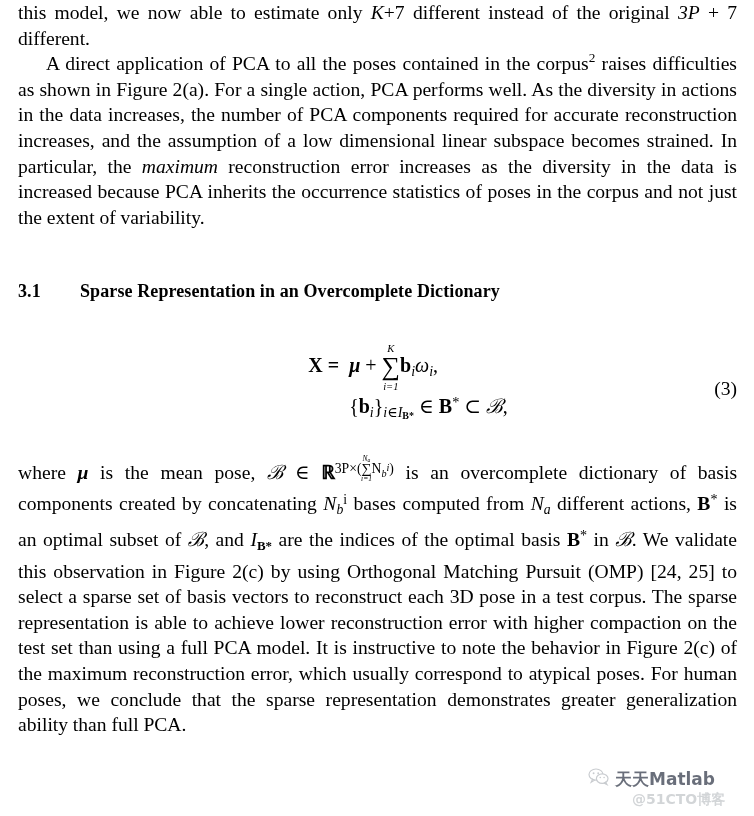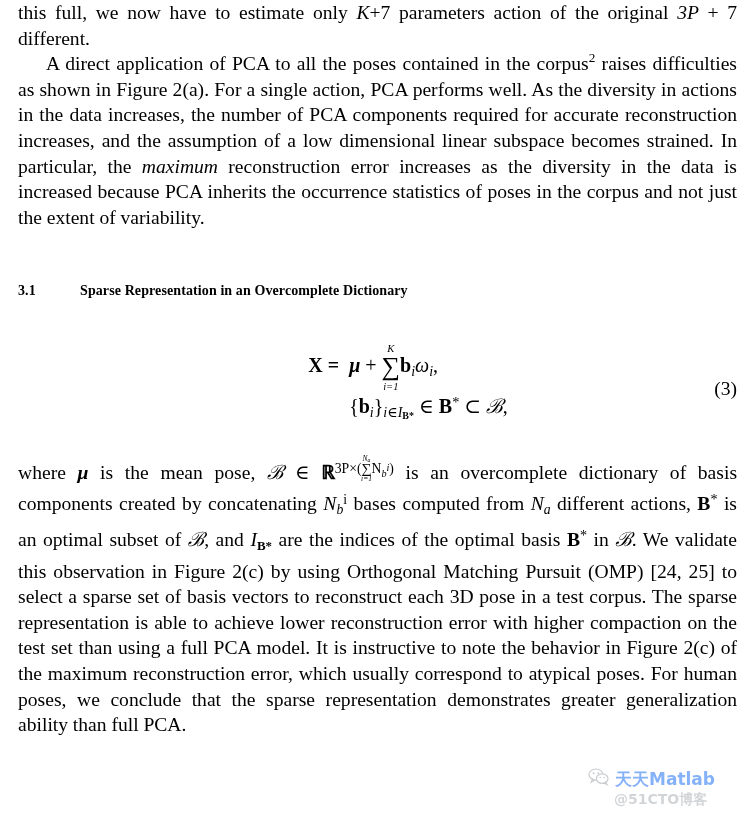--- a/index.html
+++ b/index.html
@@ -29,21 +29,21 @@
     text-align: justify;
     text-justify: inter-word;
     word-spacing: -0.1px;
     hyphens: manual;
   }
   p.para.indent {
     text-indent: 28px;
   }
   .sec-head {
     margin: 0;
-    font-size: 14px;
+    font-size: 18px;
     font-weight: bold;
     line-height: 26px;
     letter-spacing: 0.1px;
   }
   .sec-num { display: inline-block; width: 62px; }
   .math { font-family: "Liberation Serif", "DejaVu Serif", serif; font-style: italic; }
   .mathup { font-style: normal; }
   .bold-math { font-weight: bold; font-style: normal; }
   .bold-ital { font-weight: bold; font-style: italic; }
   .ital { font-style: italic; }
@@ -111,43 +111,43 @@
     width: 160px;
     text-align: left;
     opacity: 0.62;
     pointer-events: none;
     font-family: "DejaVu Sans", sans-serif;
   }
   .wm-row1 {
     display: flex;
     align-items: center;
     gap: 5px;
-    color: #3b82f6;
+    color: #0f172a;
     font-size: 17px;
     line-height: 19px;
     font-weight: 700;
     white-space: nowrap;
   }
   .wm-row2 {
     color: #b8bcc0;
     font-size: 14px;
     line-height: 16px;
     margin-top: 1px;
-    margin-left: 26px;
+    margin-left: 44px;
     white-space: nowrap;
     font-weight: 600;
   }
   .wechat-icon { flex: 0 0 auto; }
 </style>
 </head>
 <body>
 
 <div class="page">
 
-  <p class="para"><span>this full, we now have to estimate only </span><span class="math">K</span><span class="mathup">+7</span><span> parameters action of the original </span><span class="math">3P</span><span class="mathup"> + 7</span><span> different.</span></p>
+  <p class="para"><span>this model, we now able to estimate only </span><span class="math">K</span><span class="mathup">+7</span><span> different instead of the original </span><span class="math">3P</span><span class="mathup"> + 7</span><span> different.</span></p>
 
   <p class="para indent"><span>A direct application of PCA to all the poses contained in the corpus</span><sup class="foot">2</sup><span> raises difficulties as shown in Figure 2(a). For a single action, PCA performs well. As the diversity in actions in the data increases, the number of PCA components required for accurate reconstruction increases, and the assumption of a low dimensional linear subspace becomes strained. In particular, the </span><span class="ital">maximum</span><span> reconstruction error increases as the diversity in the data is increased because PCA inherits the occurrence statistics of poses in the corpus and not just the extent of variability.</span></p>
 
   <div style="height:48px"></div>
 
   <h2 class="sec-head"><span class="sec-num">3.1</span><span>Sparse Representation in an Overcomplete Dictionary</span></h2>
 
   <div style="height:24px"></div>
 
 

